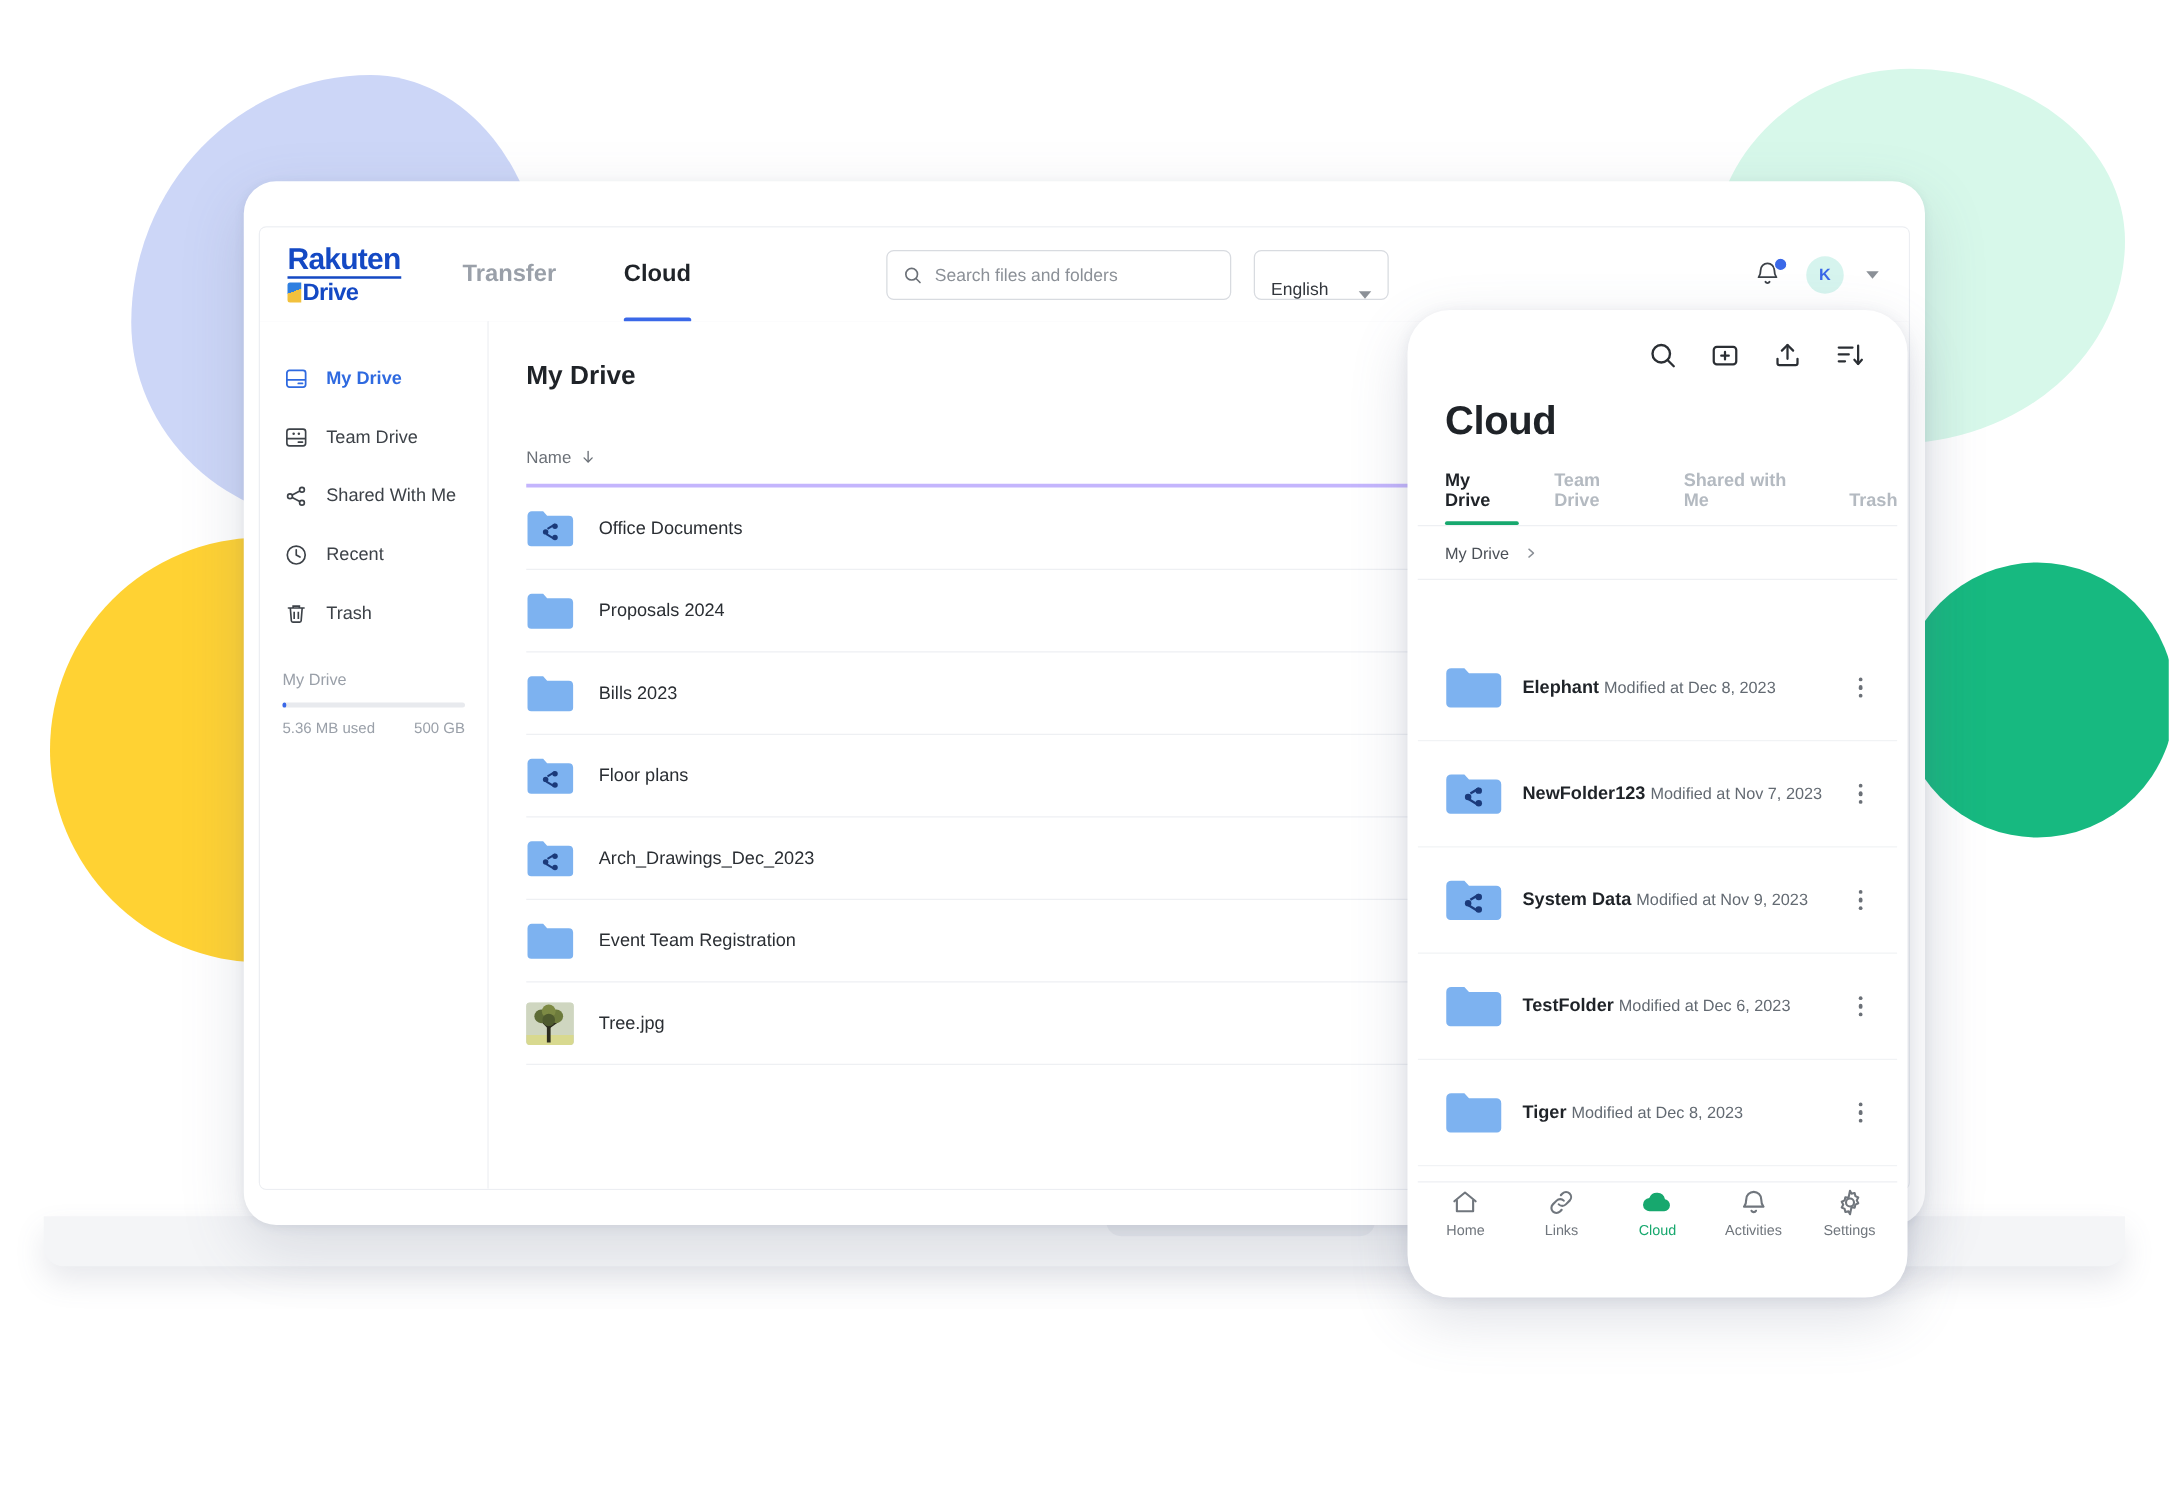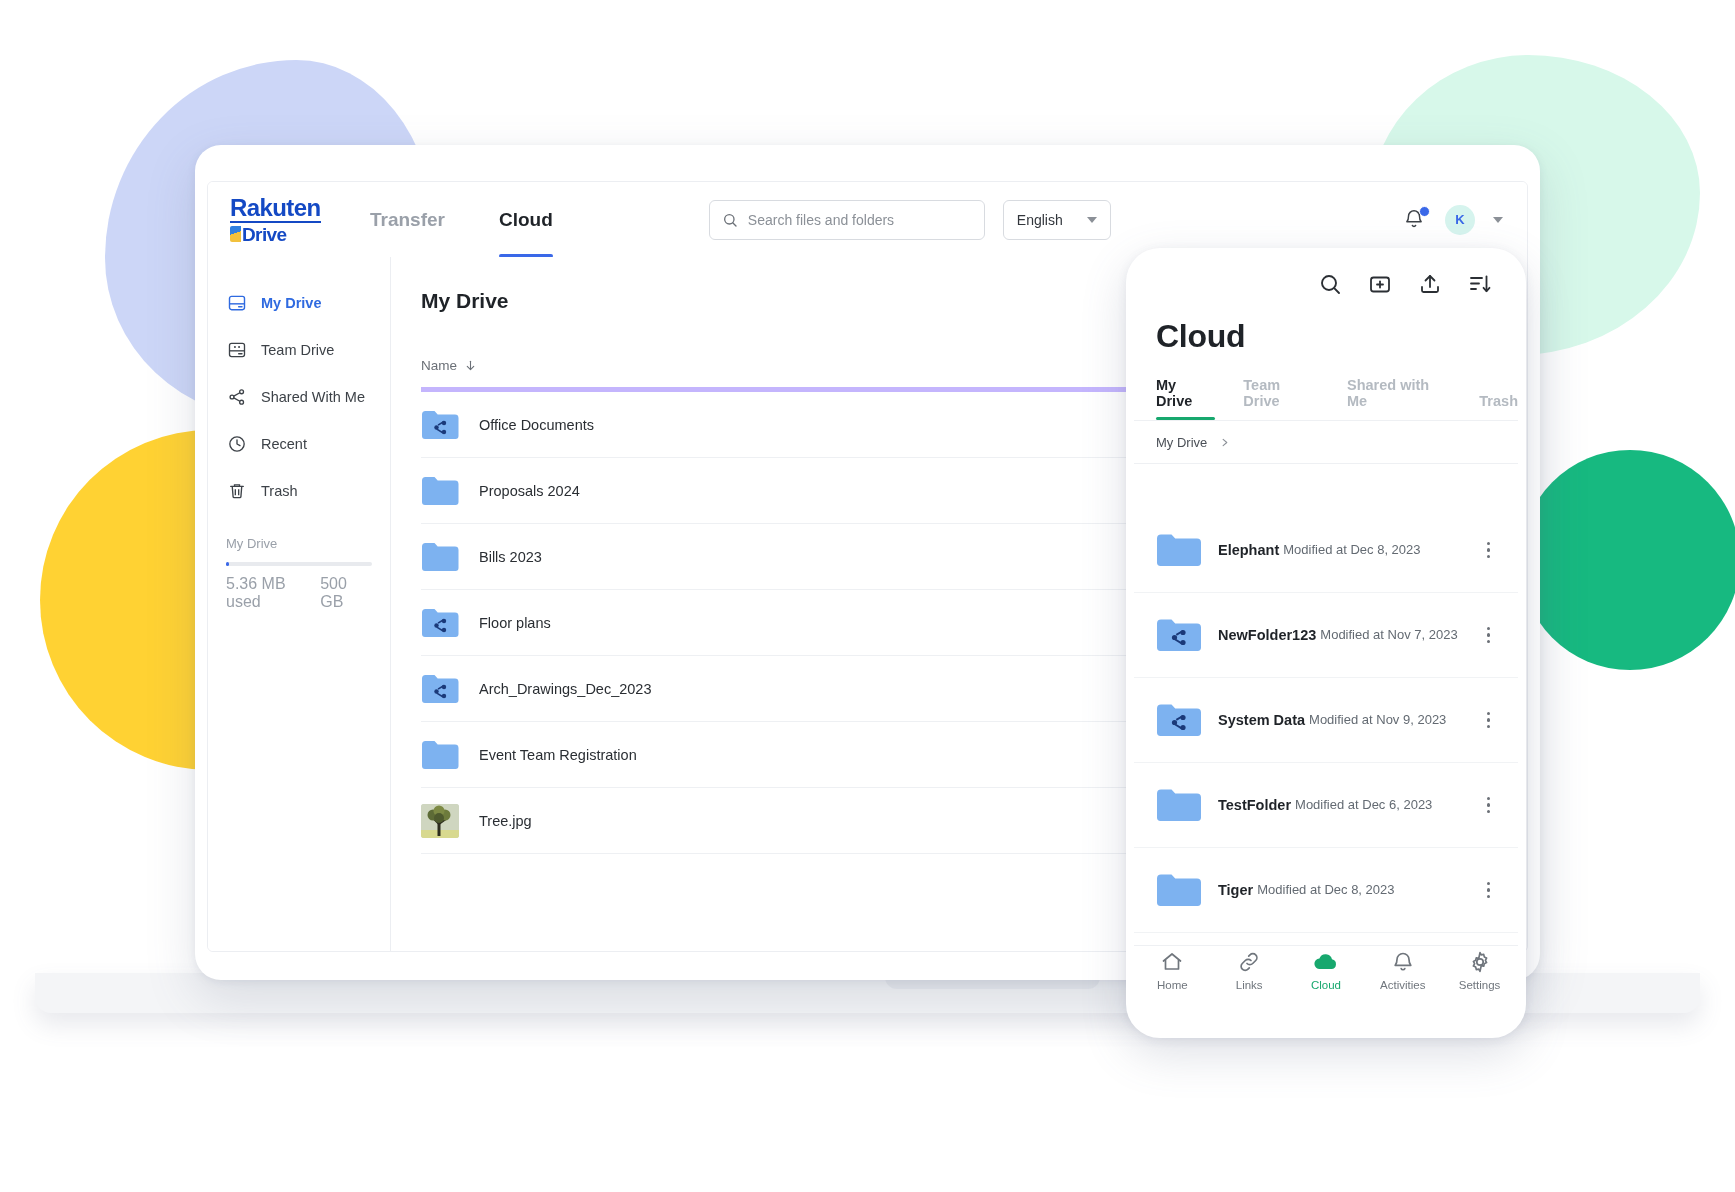--- a/index.html
+++ b/index.html
@@ -83,21 +83,21 @@
   }
 
   .search-box{
     margin-left:102px;width:276px;height:40px;border:1px solid #d8dbe0;border-radius:6px;
     display:flex;align-items:center;padding:0 12px;box-sizing:border-box;background:#fff;
   }
   .search-placeholder{font-size:14px;color:#8b9097;margin-left:10px;}
 
   .lang-select{
     margin-left:18px;width:108px;height:40px;border:1px solid #d8dbe0;border-radius:6px;
-    display:flex;align-items:center;justify-content:space-between;padding:12px 13px;
+    display:flex;align-items:flex-end;justify-content:space-between;padding:0 13px;
     box-sizing:border-box;font-size:14px;color:#32363c;background:#fff;cursor:pointer;
   }
   .caret{width:0;height:0;border-left:5px solid transparent;border-right:5px solid transparent;border-top:6px solid #8b9097;}
 
   .topbar-right{margin-left:auto;margin-right:24px;display:flex;align-items:center;gap:18px;}
   .bell-wrap{position:relative;width:24px;height:24px;cursor:pointer;}
   .bell-dot{
     position:absolute;right:-3px;top:-2px;width:9px;height:9px;border-radius:50%;
     background:#3a68e8;border:1.5px solid #fff;
   }
@@ -115,29 +115,29 @@
   .side-item{
     display:flex;align-items:center;height:47px;padding-left:18px;font-size:14.5px;color:#3d4248;cursor:pointer;
   }
   .side-item.active{color:#2f6ae0;font-weight:bold;}
   .side-ico{width:22px;height:22px;margin-right:13px;display:flex;align-items:center;justify-content:center;flex:none;}
 
   .storage{margin:22px 18px 0 18px;}
   .storage-title{font-size:13px;color:#9aa0a9;margin-bottom:11px;}
   .storage-track{height:4px;background:#e8eaee;border-radius:3px;position:relative;}
   .storage-fill{position:absolute;left:0;top:0;height:4px;width:3px;background:#3a68e8;border-radius:3px;}
-  .storage-meta{display:flex;justify-content:space-between;margin-top:9px;font-size:16px;color:#9aa0a9;}
+  .storage-meta{display:flex;justify-content:space-between;margin-top:9px;font-size:12px;color:#9aa0a9;}
 
   
   .main{position:absolute;left:183px;top:75px;right:0;bottom:0;background:#fff;overflow:hidden;}
   .main-title{font-size:21px;font-weight:bold;color:#1f2328;margin:32px 0 0 30px;}
 
   .table-head{
     display:flex;align-items:center;height:44px;margin:30px 30px 0 30px;
-    border-bottom:5px solid #c4b5fd;
+    border-bottom:3px solid #c4b5fd;
   }
   .th-name{font-size:13.5px;color:#6b7077;display:flex;align-items:center;gap:7px;cursor:pointer;}
   .th-mod{font-size:13.5px;color:#6b7077;width:160px;margin-left:auto;}
   .th-size{font-size:13.5px;color:#6b7077;width:80px;}
   .view-toggles{display:flex;align-items:center;gap:10px;margin-left:8px;}
   .vt{width:31px;height:31px;border-radius:6px;display:flex;align-items:center;justify-content:center;cursor:pointer;}
   .vt.active{background:#606a74;}
 
   .row{
     display:flex;align-items:center;height:65px;margin:0 30px;

